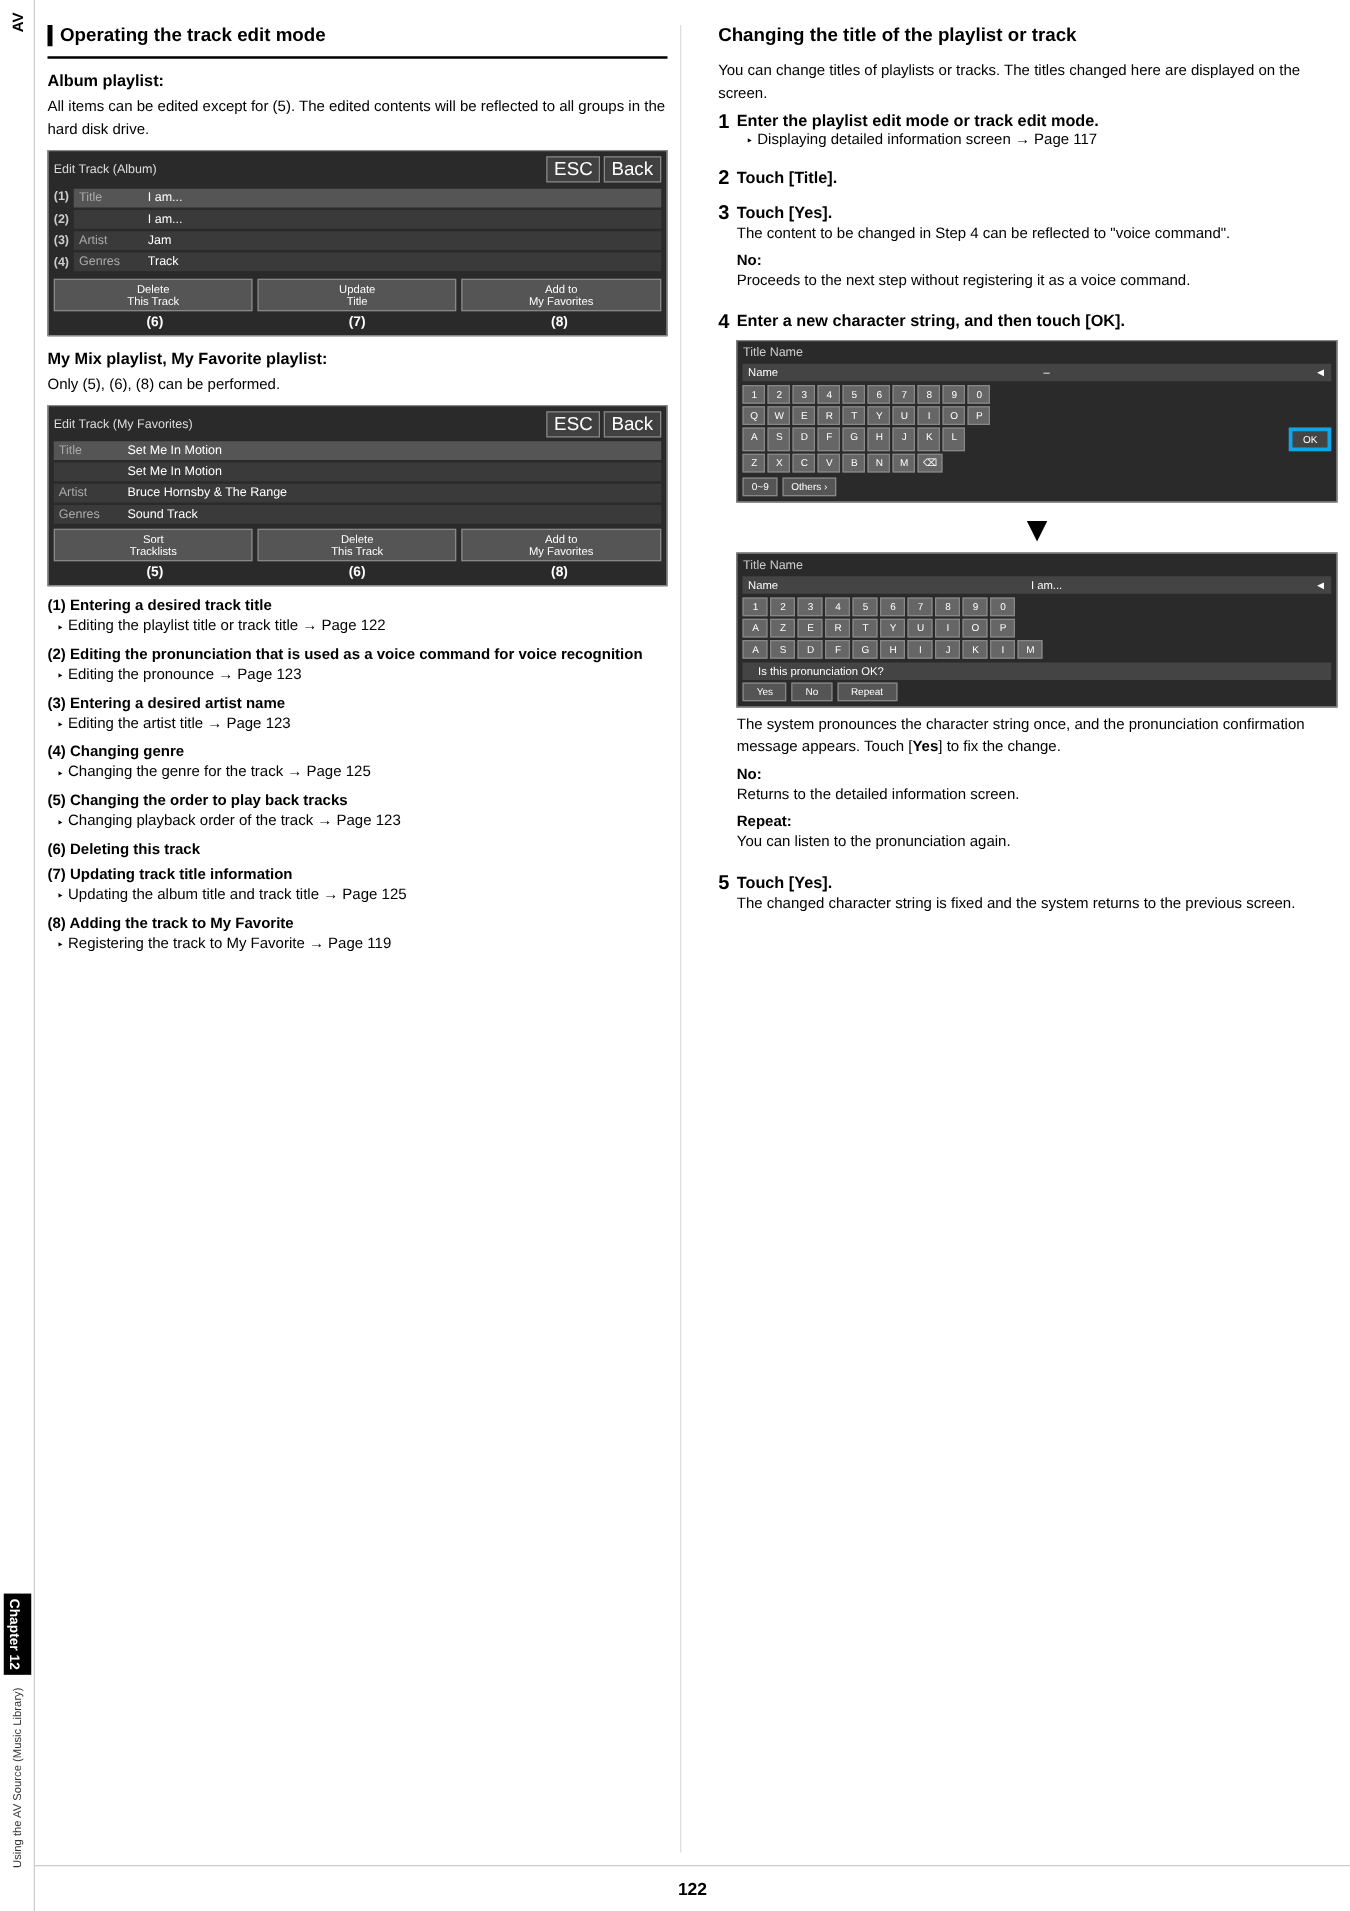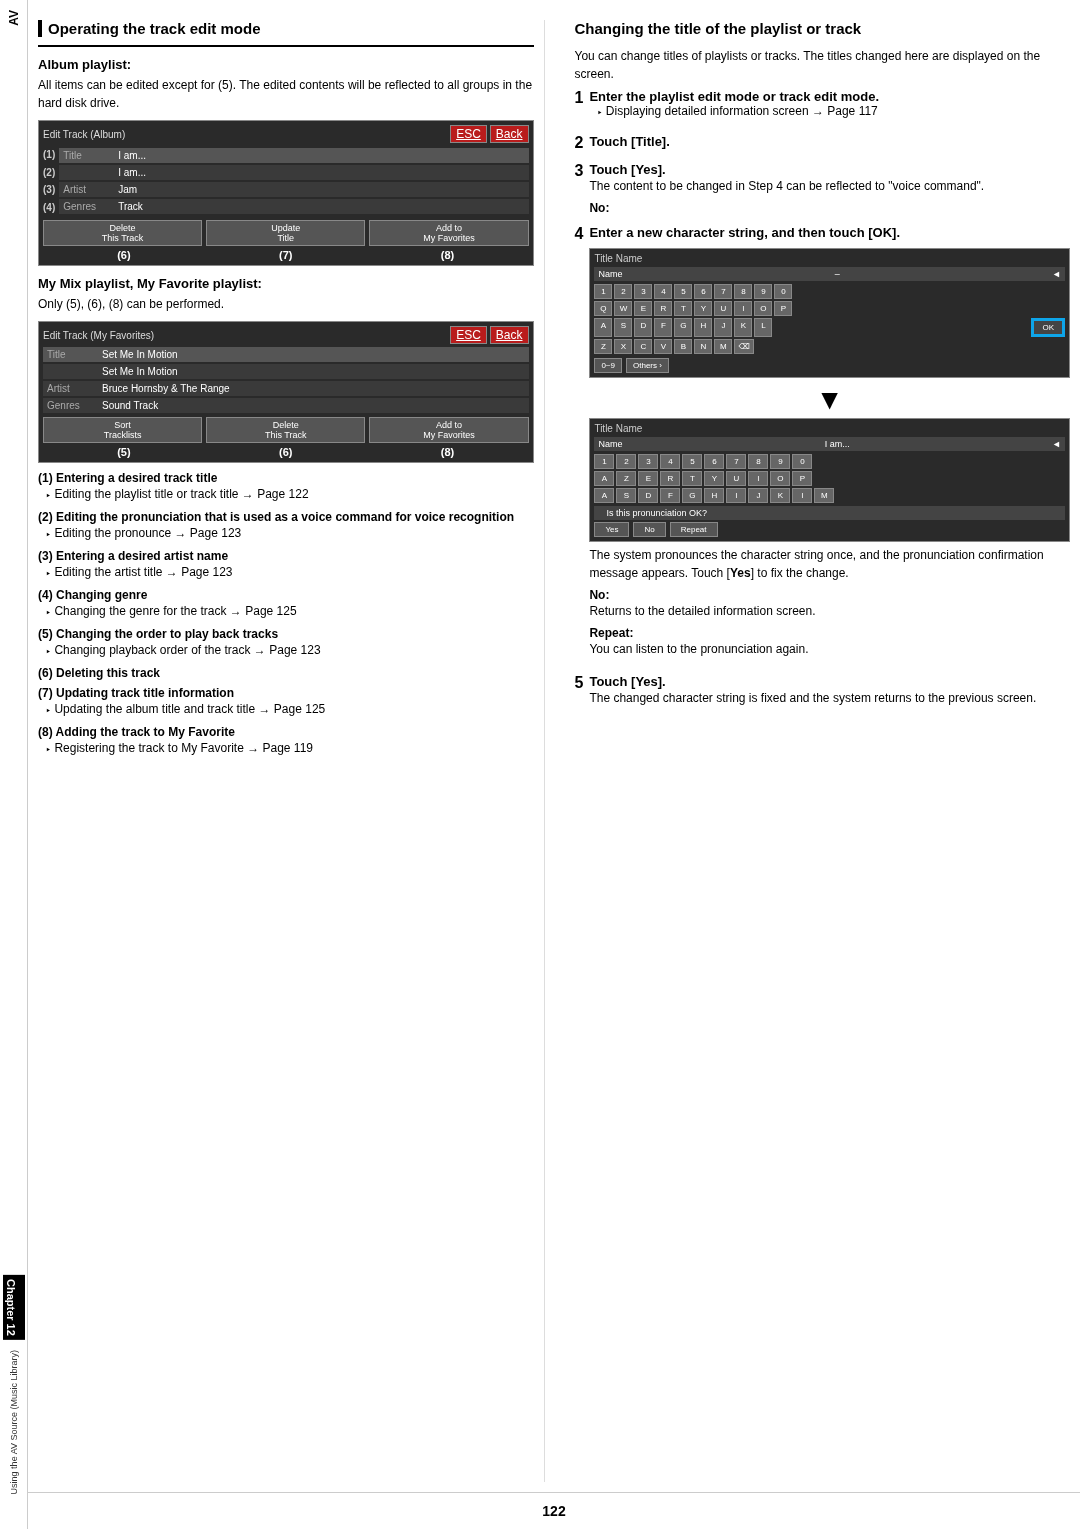--- a/index.html
+++ b/index.html
@@ -82,26 +82,25 @@
     .screenshot-header {
       display: flex;
       justify-content: space-between;
       align-items: center;
       margin-bottom: 3px;
       font-size: 10px;
       color: #ddd;
     }
 
     .screenshot-btn {
-      background: #b91c1c;
+      background: #404040;
       color: #fff;
       padding: 1px 5px;
-      font-size: 12px;
-      border: 1px solid #888;
-      text-decoration: underline;
+      font-size: 15px;
+      border: 1px solid #888;
     }
 
     .track-row {
       display: flex;
       align-items: center;
       margin: 2px 0;
       background: #3a3a3a;
       padding: 2px 4px;
     }
 
@@ -591,20 +590,21 @@
             <div class="step-title">Touch [Title].</div>
           </div>
         </div>
 
         <div class="step-row">
           <span class="step-number">3</span>
           <div class="step-content">
             <div class="step-title">Touch [Yes].</div>
             <p>The content to be changed in Step 4 can be reflected to "voice command".</p>
             <div class="no-label">No:</div>
+            <p>Proceeds to the next step without registering it as a voice command.</p>
           </div>
         </div>
 
         <div class="step-row">
           <span class="step-number">4</span>
           <div class="step-content">
             <div class="step-title">Enter a new character string, and then touch [OK].</div>
 
             <div class="keyboard-box">
               <div class="kb-header">

